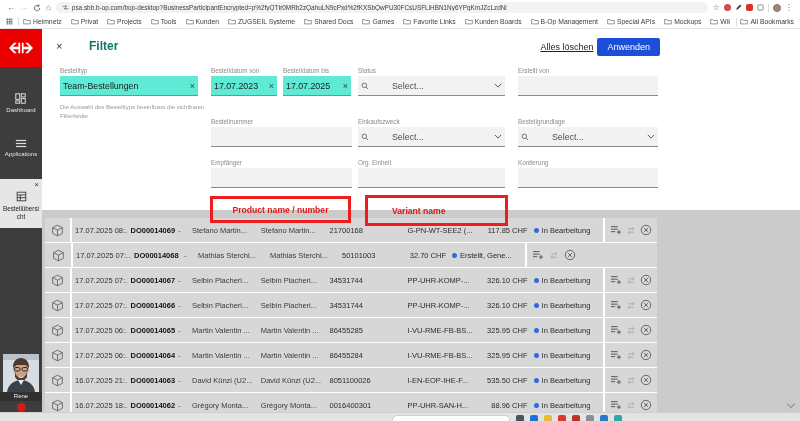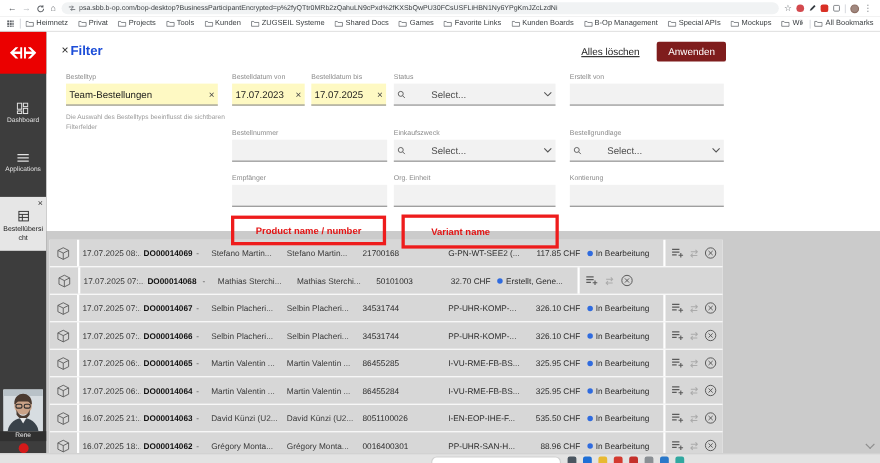--- a/index.html
+++ b/index.html
@@ -39,28 +39,28 @@
   .avatar{width:36px;height:38px;overflow:hidden;position:relative;background:linear-gradient(#dde4e8,#c6ccd1);}
   .user-band{width:42px;background:#303030;color:#efefef;font-size:6px;text-align:center;padding:1px 0 2px;}
   .mini-logo{width:9px;height:9px;border-radius:50%;background:#d41a1a;margin-top:2px;}
 
   
   .main{position:relative;flex:1;background:#cbcbcb;overflow:hidden;}
 
   
   .fpanel{position:absolute;left:0;top:0;width:758px;height:181px;background:#ffffff;z-index:1;}
   .f-close{position:absolute;left:14px;top:11px;font-size:11px;color:#333;}
-  .f-title{position:absolute;left:22px;top:10px;font-size:12px;font-weight:bold;color:#1d4ed8;}
-  .f-actions{position:absolute;top:9px;right:140px;display:flex;align-items:center;gap:16px;}
+  .f-title{position:absolute;left:47px;top:10px;font-size:12px;font-weight:bold;color:#0f766e;}
+  .f-actions{position:absolute;top:9px;right:140px;display:flex;align-items:center;gap:4px;}
   .f-clear{font-size:9px;color:#222;text-decoration:underline;}
-  .f-apply{background:#7f1d1d;color:#fff;font-size:9px;padding:4px 10px;border:none;border-radius:2px;}
+  .f-apply{background:#1d4ed8;color:#fff;font-size:9px;padding:4px 10px;border:none;border-radius:2px;}
   .ffield{position:absolute;}
   .ffield .flabel{font-size:6.3px;color:#8b8b8b;margin-bottom:2px;}
   .fctrl{height:20px;display:flex;align-items:center;gap:4px;padding:0 3px;border-bottom:1px solid #8a8a8a;}
-  .fctrl.white{background:#fef9c3;}
+  .fctrl.white{background:#5eead4;}
   .fctrl.gray{background:#f2f2f2;}
   .fctrl .fval{font-size:8.8px;color:#1c1c1c;flex:1;white-space:nowrap;overflow:hidden;}
   .fctrl .fph{font-size:8.8px;color:#4e4e4e;flex:1;margin-left:19px;}
   .fctrl .clr{font-size:9px;color:#444;}
   .fhelper{position:absolute;left:18px;top:74px;width:158px;font-size:6px;color:#9a9a9a;line-height:1.5;}
 
   
   .anno{position:absolute;border:3px solid #ee1c1c;color:#e31414;font-size:8.6px;font-weight:bold;display:flex;align-items:center;z-index:5;background:transparent;}
   .anno.a1{left:168px;top:167px;width:141px;height:27px;justify-content:center;}
   .anno.a2{left:323px;top:166px;width:143px;height:31px;padding-left:24px;}

